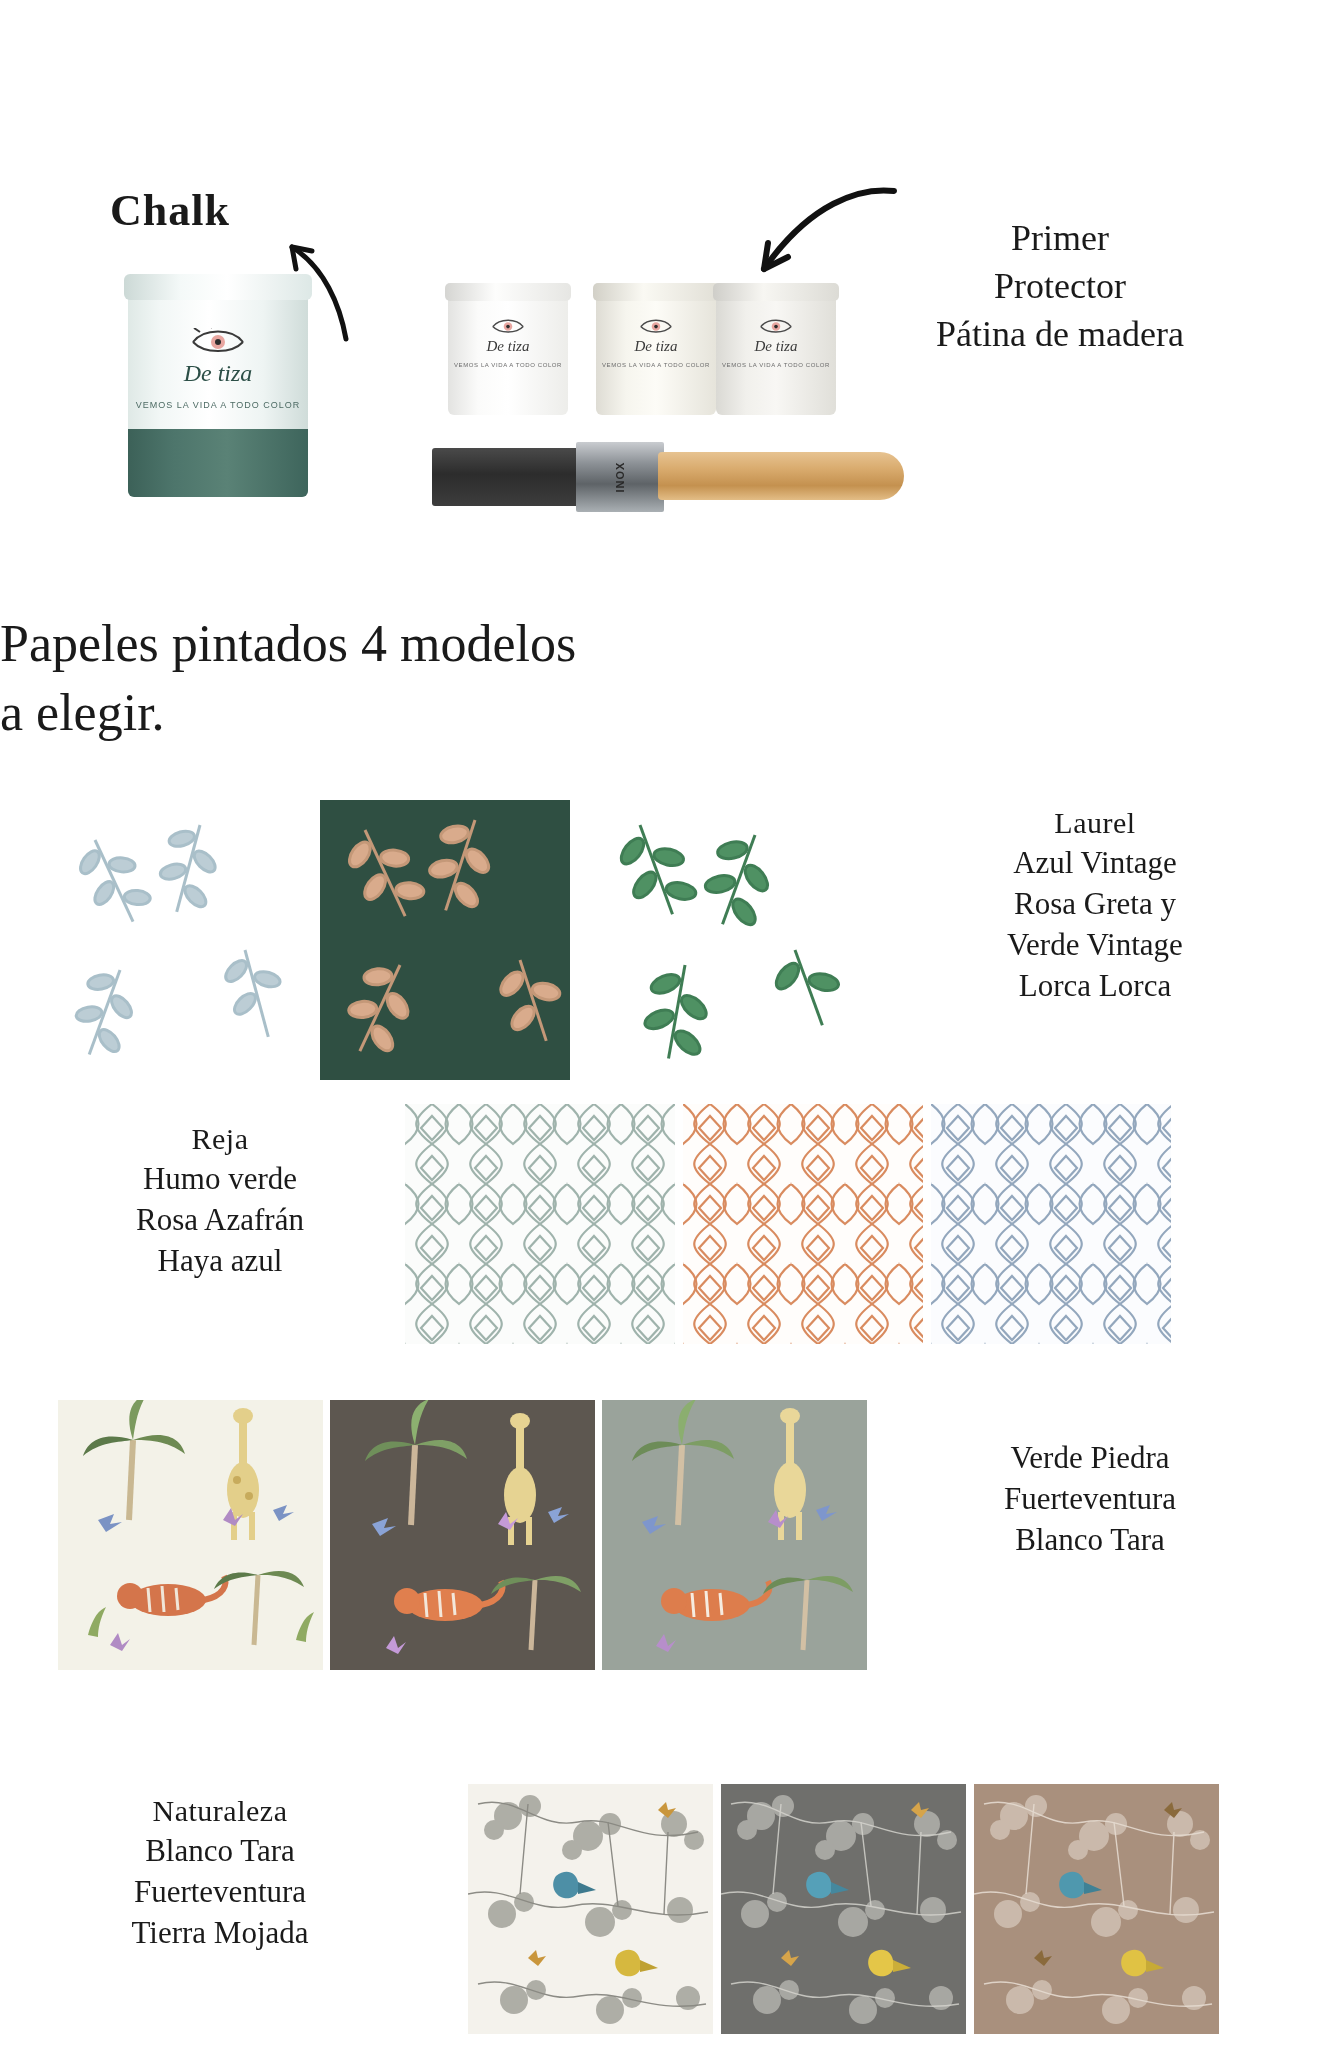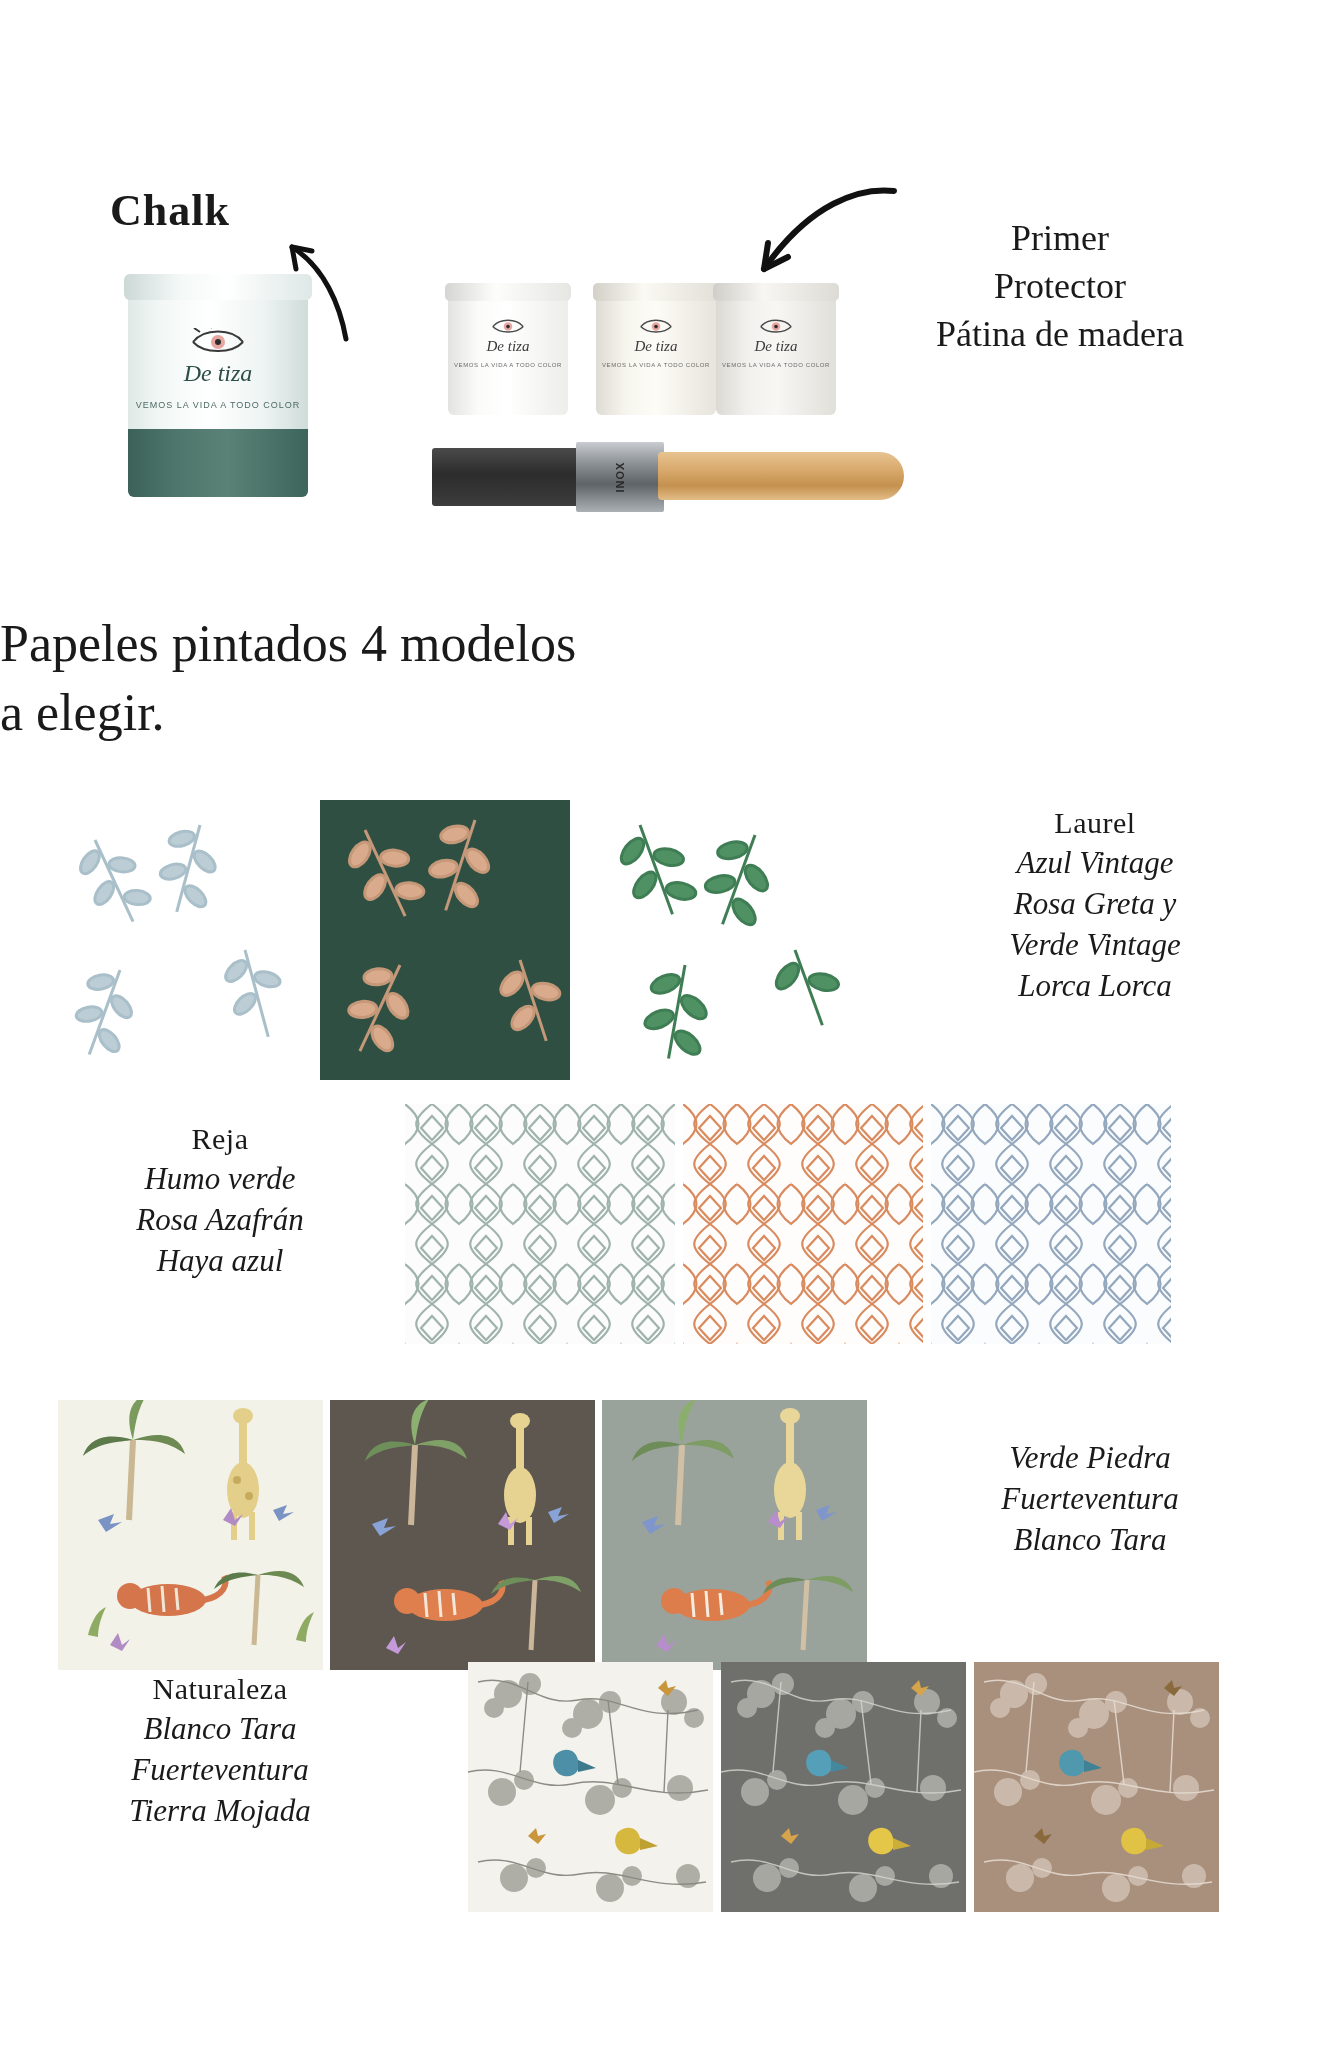--- a/index.html
+++ b/index.html
@@ -257,28 +257,27 @@
     font-weight: normal;
     letter-spacing: .5px;
     line-height: 1.1;
     font-family: "Liberation Serif", serif;
   }
   .group-lines {
     font-size: 31px;
     line-height: 1.32;
     font-family: "Liberation Serif", serif;
     margin-top: 4px;
-    font-style: italic;
   }
 
   
   #row-laurel { top: 800px; height: 280px; }
   #row-reja   { top: 1104px; height: 240px; }
   #row-fauna  { top: 1400px; height: 270px; }
-  #row-nat    { top: 1662px; height: 250px; }
+  #row-nat    { top: 1784px; height: 250px; }
 </style>
 </head>
 <body>
 
 <div class="top-section">
 
   <div class="label-chalk">Chalk</div>
 
   <svg class="arrow-chalk" viewBox="0 0 70 110">
     <path d="M66 104 C 60 70, 44 32, 12 12" stroke="#111" stroke-width="5" fill="none" stroke-linecap="round"></path>

